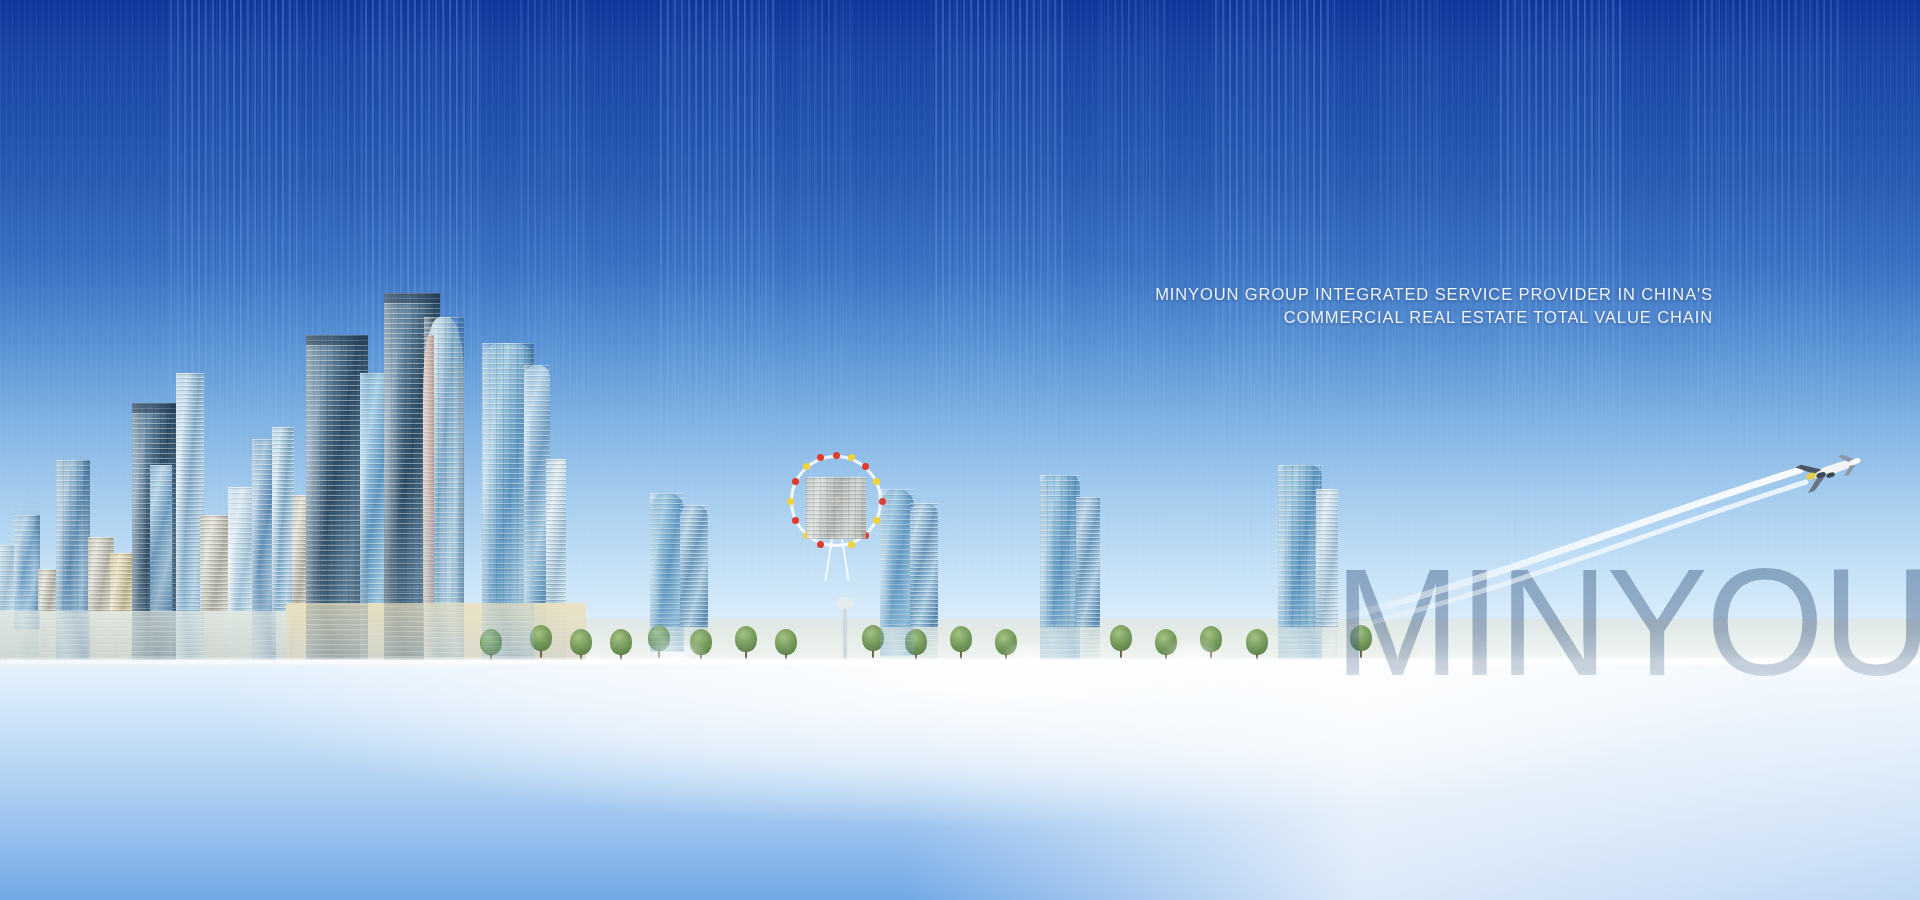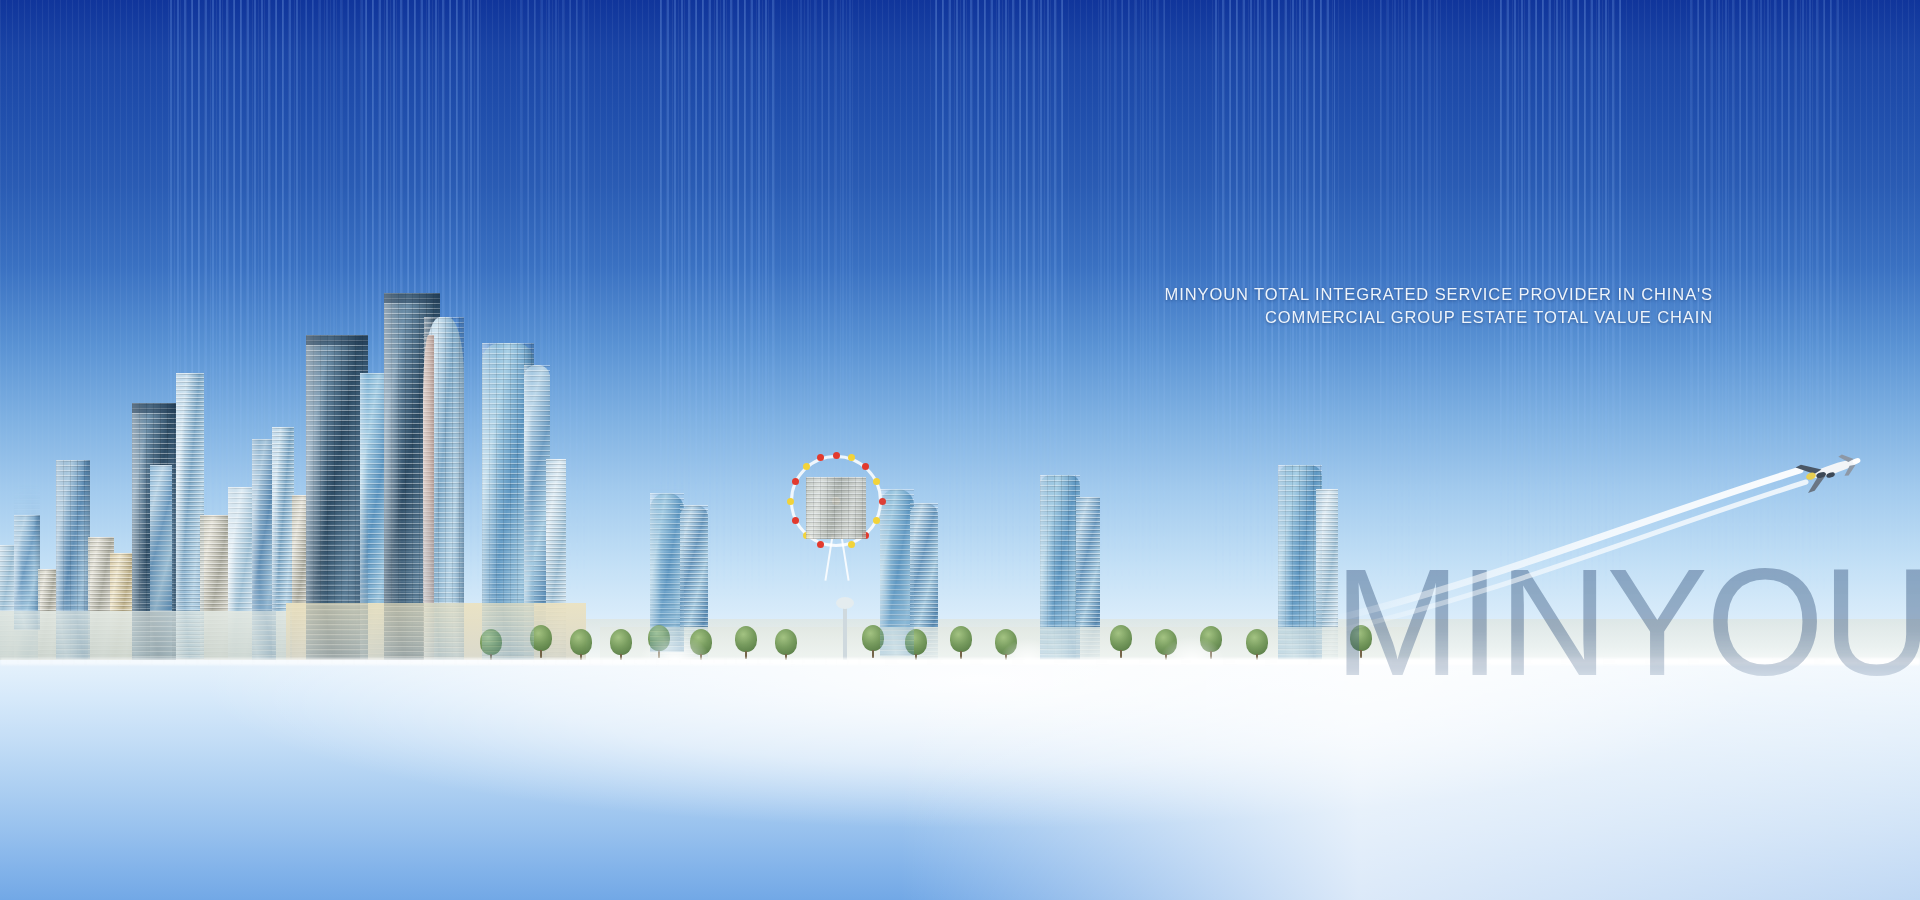--- a/index.html
+++ b/index.html
@@ -472,17 +472,17 @@
       <path d="M60,32 L52,40 L56,41 L66,33 Z" fill="#8d98a6"></path>
       <ellipse cx="30" cy="32" rx="5" ry="2.6" fill="#3c4856"></ellipse>
       <ellipse cx="39" cy="35" rx="4.4" ry="2.4" fill="#3c4856"></ellipse>
       <path d="M17,30 L22,27.5 L22,32.5 Z" fill="#e6c23a"></path>
       <ellipse cx="20" cy="30" rx="5" ry="3.4" fill="#e8cf52"></ellipse>
       <ellipse cx="68" cy="29.6" rx="4" ry="2.6" fill="#ffffff"></ellipse>
     </g>
   </svg>
 
   <div class="subline">
-    <span class="sub2">MINYOUN TOTAL INTEGRATED SERVICE PROVIDER IN CHINA'S</span>
-    <span class="sub2">COMMERCIAL GROUP ESTATE TOTAL VALUE CHAIN</span>
+    <span class="sub2">MINYOUN GROUP INTEGRATED SERVICE PROVIDER IN CHINA'S</span>
+    <span class="sub2">COMMERCIAL REAL ESTATE TOTAL VALUE CHAIN</span>
   </div>
 
 </div>
 
 </body></html>

